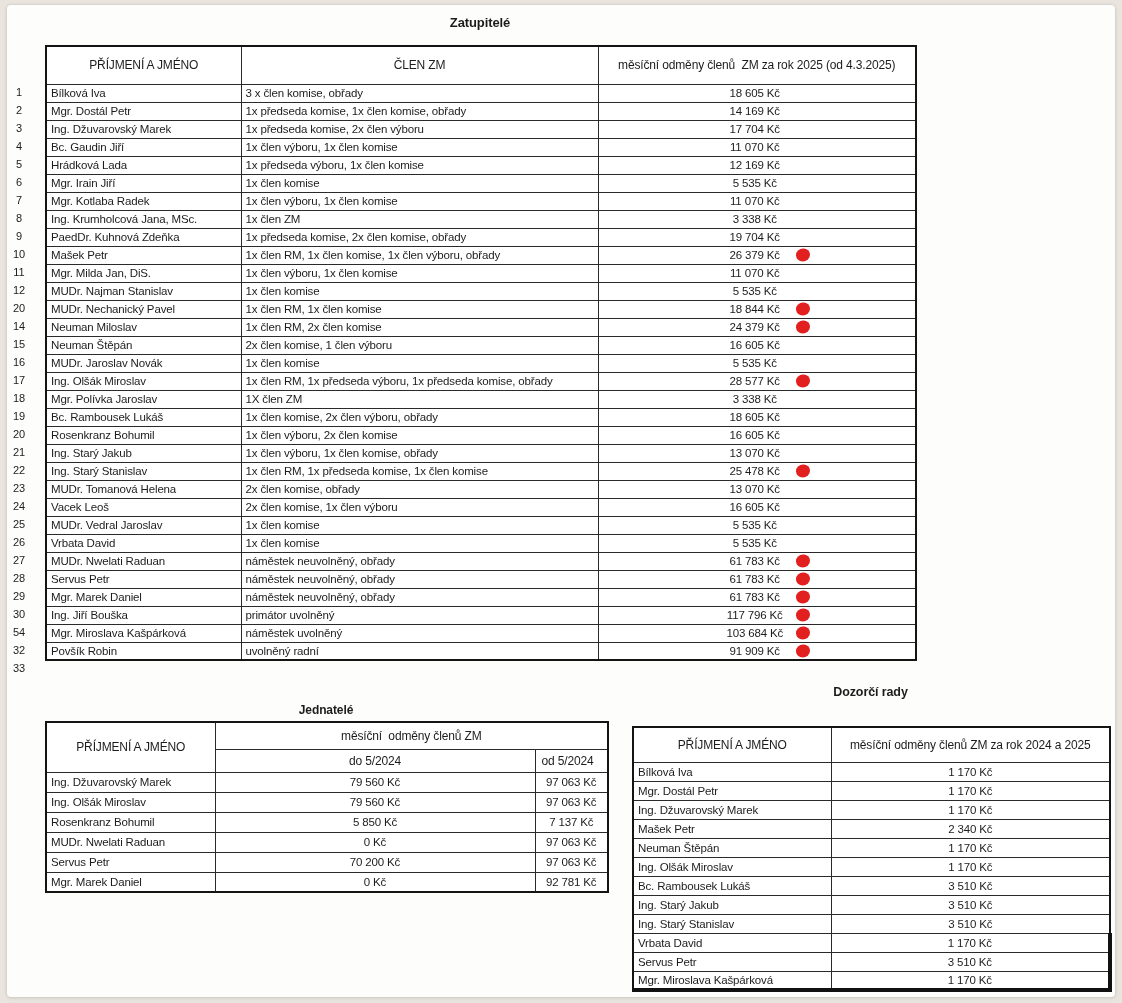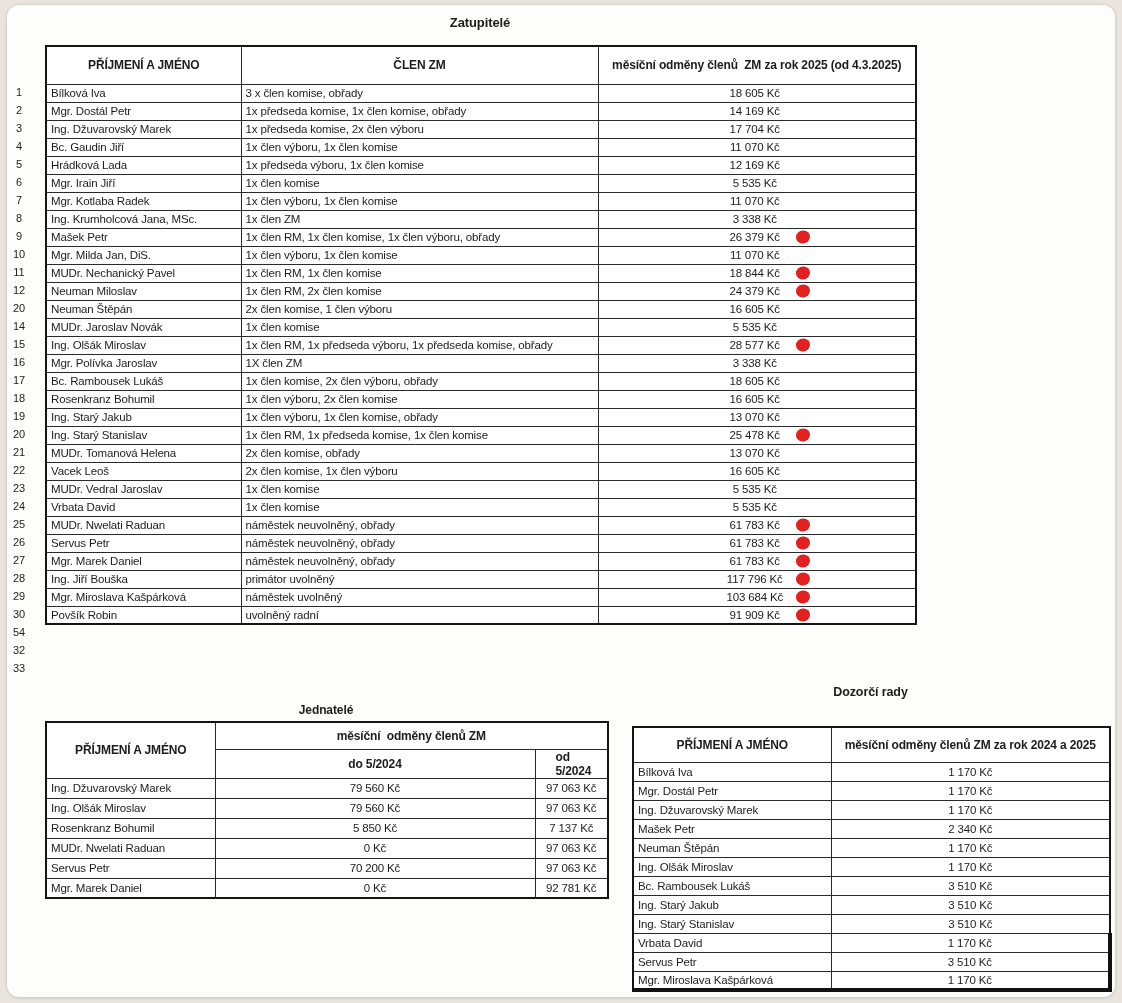--- a/index.html
+++ b/index.html
@@ -9,21 +9,21 @@
     font-family: "Liberation Sans", sans-serif;
     color: #1c1c1c;
     position: relative;
     overflow: hidden;
   }
   .page {
     position: absolute;
     left: 7px; top: 5px;
     width: 1108px; height: 992px;
     background: #fdfdfc;
-    border-radius: 12px;
+    border-radius: 4px;
     box-shadow: 0 0 3px rgba(0,0,0,.12), 0 1px 4px rgba(0,0,0,.08);
   }
   .title {
     position: absolute;
     font-weight: bold;
     font-size: 13px;
     text-align: center;
     letter-spacing: -0.1px;
   }
   #main-title   { left: 38px;  top: 10px;  width: 870px; }
@@ -36,21 +36,21 @@
     table-layout: fixed;
     background: #fff;
   }
   th, td {
     border: 1px solid #2a2a2a;
     overflow: hidden;
     white-space: nowrap;
     font-size: 11.5px;
     letter-spacing: -0.15px;
   }
-  th { font-weight: bold; white-space: pre-wrap; margin-left: 44px; }
+  th { font-weight: normal; white-space: pre-wrap; margin-left: 44px; }
   table { border: 2px solid #141414; }
 
   
   #main-table { left: 38px; top: 40px; width: 870px; }
   #main-table th { height: 36px; font-size: 12px; text-align: center; }
   #main-table td { height: 16px; padding: 0 4px; }
   #main-table tr { height: 18px; }
   #main-table td.amount { text-align: center; position: relative; padding-left: 0; }
   #main-table thead tr { height: 38px; }
 
@@ -71,21 +71,21 @@
 
   
   #jedn-table { left: 38px; top: 716px; width: 562px; }
   #jedn-table th { font-size: 12px; }
   #jedn-table .h1 { height: 27px; }
   #jedn-table .h2 { height: 23px; }
   #jedn-table tbody tr { height: 20px; }
   #jedn-table td:first-child, #dozo-table td:first-child { padding-left: 4px; }
   #jedn-table td { text-align: center; }
   #jedn-table td:first-child { text-align: left; }
-  #jedn-table th.sub-od { text-align: left; padding-left: 20px; }
+  #jedn-table th.sub-od { text-align: left; padding-left: 6px; }
 
   
   #dozo-table { left: 625px; top: 721px; width: 477px; }
   #dozo-table th { height: 35px; font-size: 12px; text-align: center; }
   #dozo-table tbody tr { height: 19px; }
   #dozo-table td.amount2 { text-align: center; }
   #dozo-table tr.thick td:last-child { border-right: 4px solid #111; }
   #dozo-table tr.thick-last td { border-bottom: 4px solid #111; }
 </style>
 </head>
@@ -179,28 +179,38 @@
           <td>Mgr. Kotlaba Radek</td>
           <td>1x člen výboru, 1x člen komise</td>
           <td class="amount">11 070 Kč</td>
         </tr>
         <tr>
           <td>Ing. Krumholcová Jana, MSc.</td>
           <td>1x člen ZM</td>
           <td class="amount">3 338 Kč</td>
         </tr>
         <tr>
+          <td>PaedDr. Kuhnová Zdeňka</td>
+          <td>1x předseda komise, 2x člen komise, obřady</td>
+          <td class="amount">19 704 Kč</td>
+        </tr>
+        <tr>
           <td>Mašek Petr</td>
           <td>1x člen RM, 1x člen komise, 1x člen výboru, obřady</td>
           <td class="amount">26 379 Kč<span class="dot" style="background: rgb(226, 32, 31);"></span></td>
         </tr>
         <tr>
           <td>Mgr. Milda Jan, DiS.</td>
           <td>1x člen výboru, 1x člen komise</td>
           <td class="amount">11 070 Kč</td>
+        </tr>
+        <tr>
+          <td>MUDr. Najman Stanislav</td>
+          <td>1x člen komise</td>
+          <td class="amount">5 535 Kč</td>
         </tr>
         <tr>
           <td>MUDr. Nechanický Pavel</td>
           <td>1x člen RM, 1x člen komise</td>
           <td class="amount">18 844 Kč<span class="dot" style="background: rgb(226, 32, 31);"></span></td>
         </tr>
         <tr>
           <td>Neuman Miloslav</td>
           <td>1x člen RM, 2x člen komise</td>
           <td class="amount">24 379 Kč<span class="dot" style="background: rgb(226, 32, 31);"></span></td>

